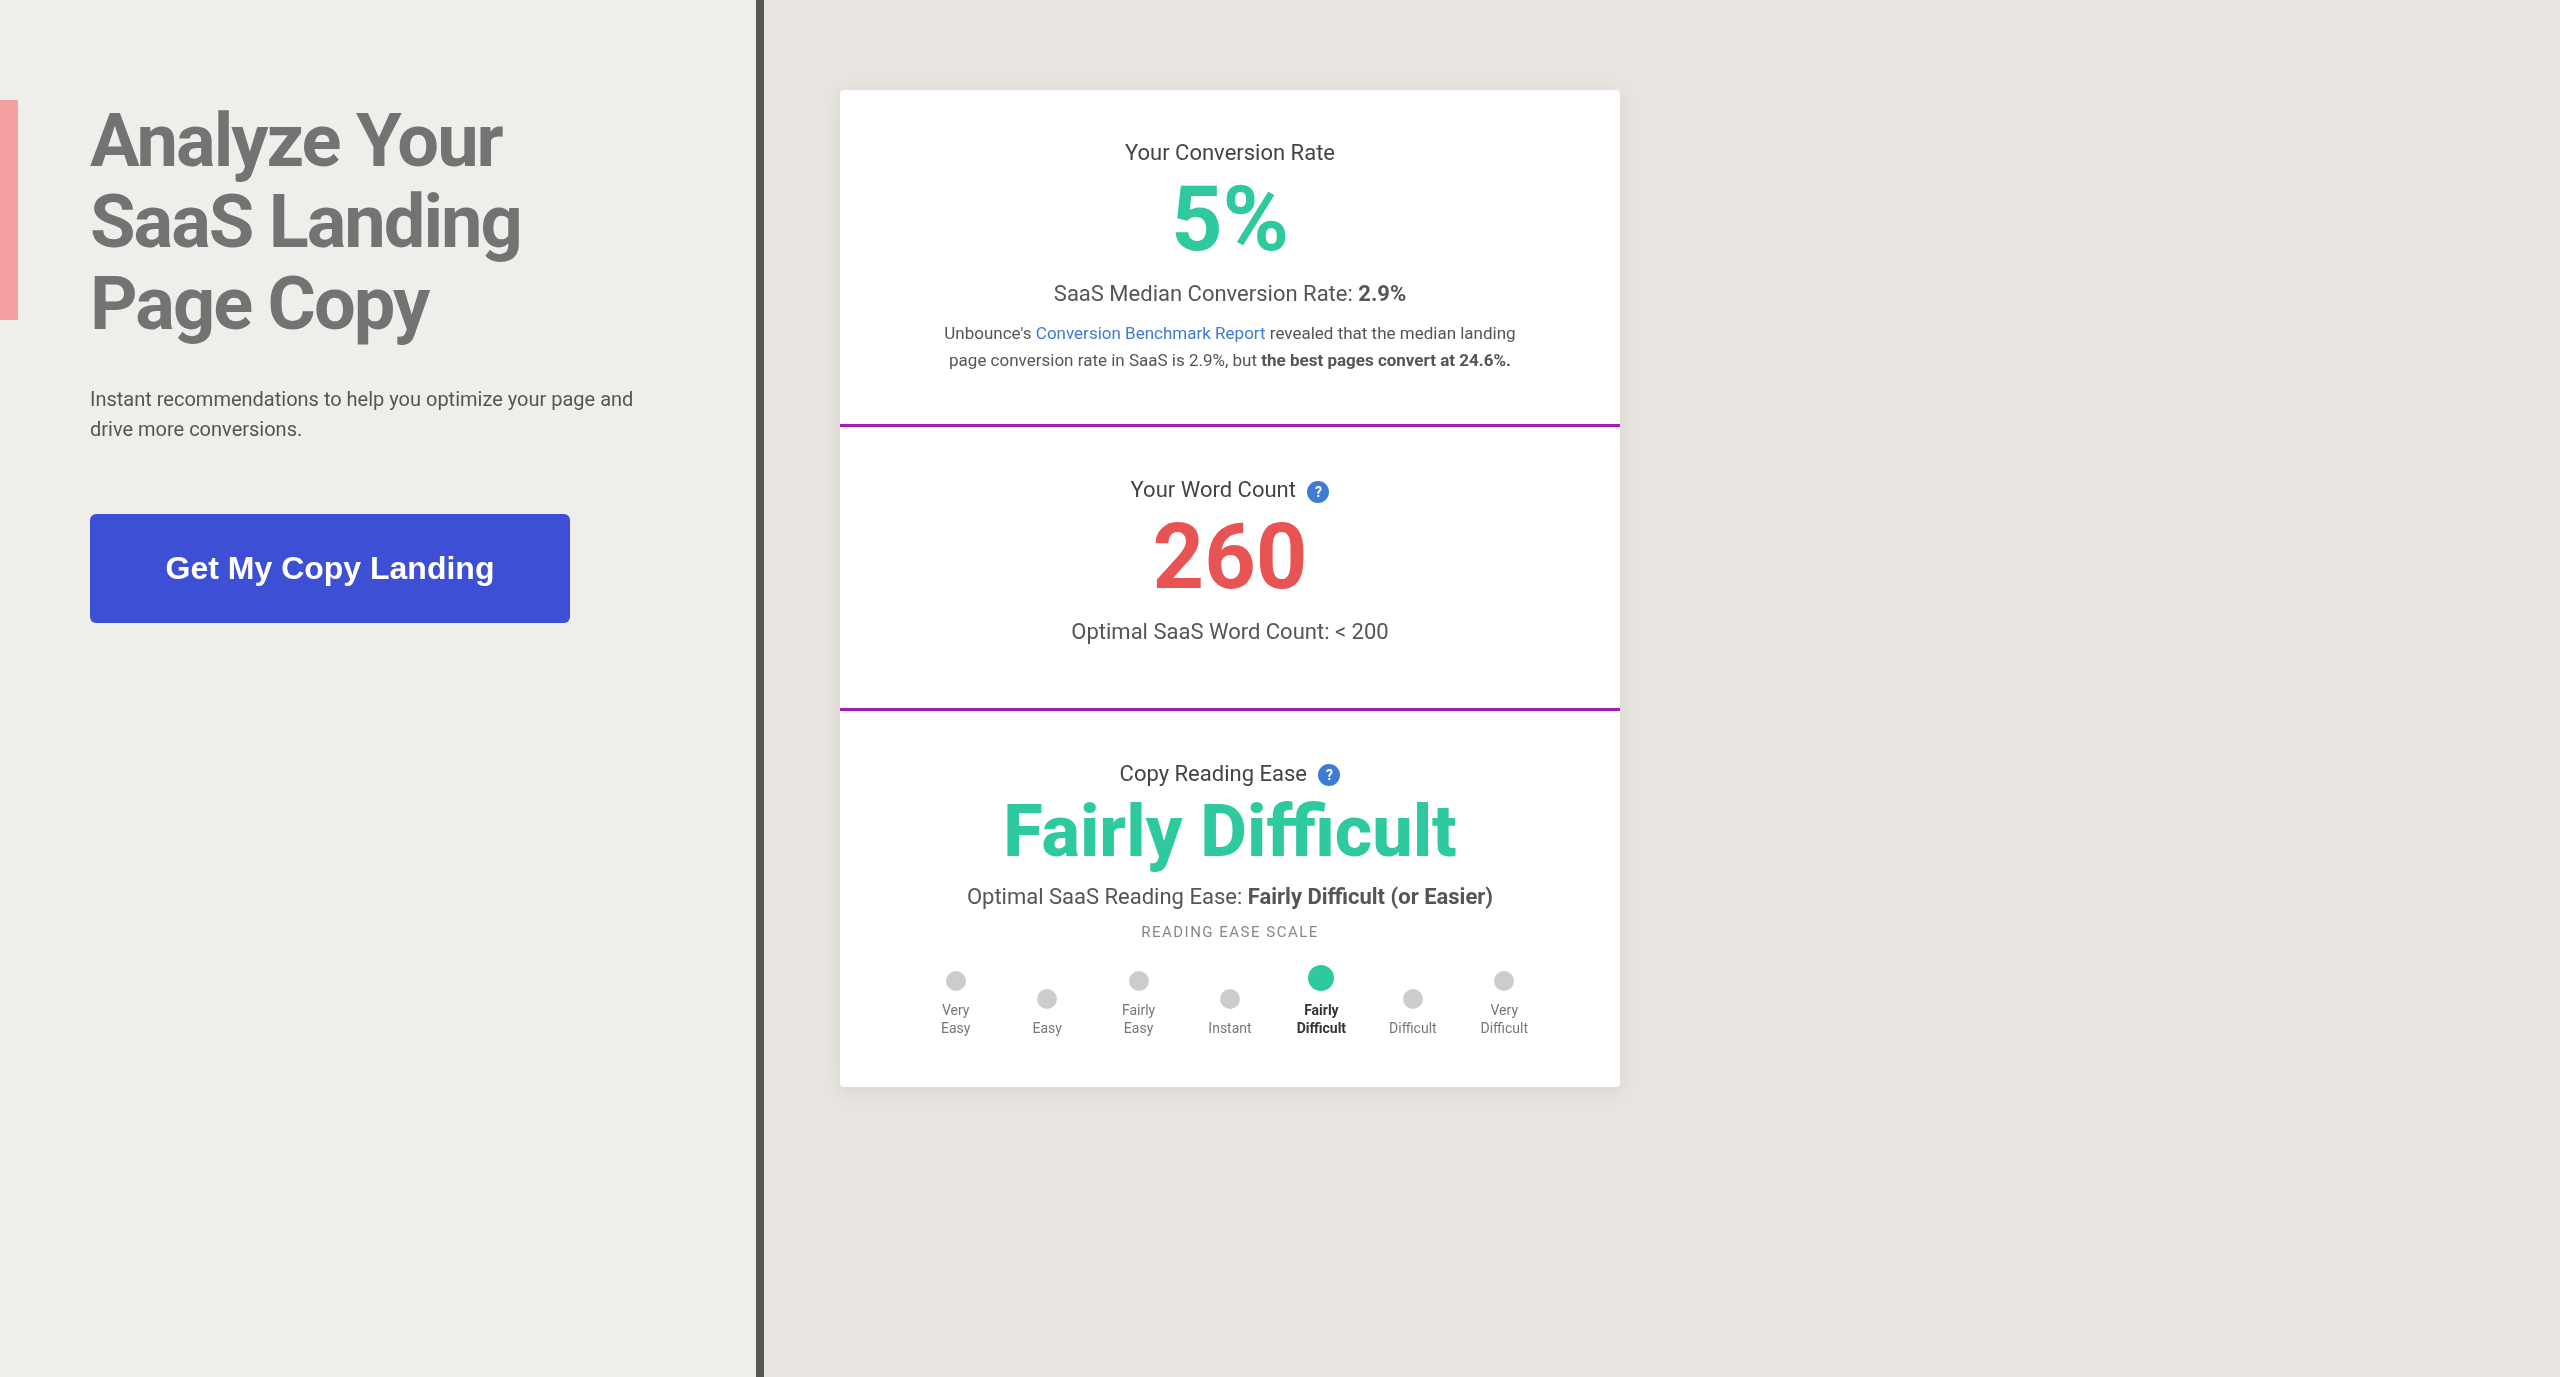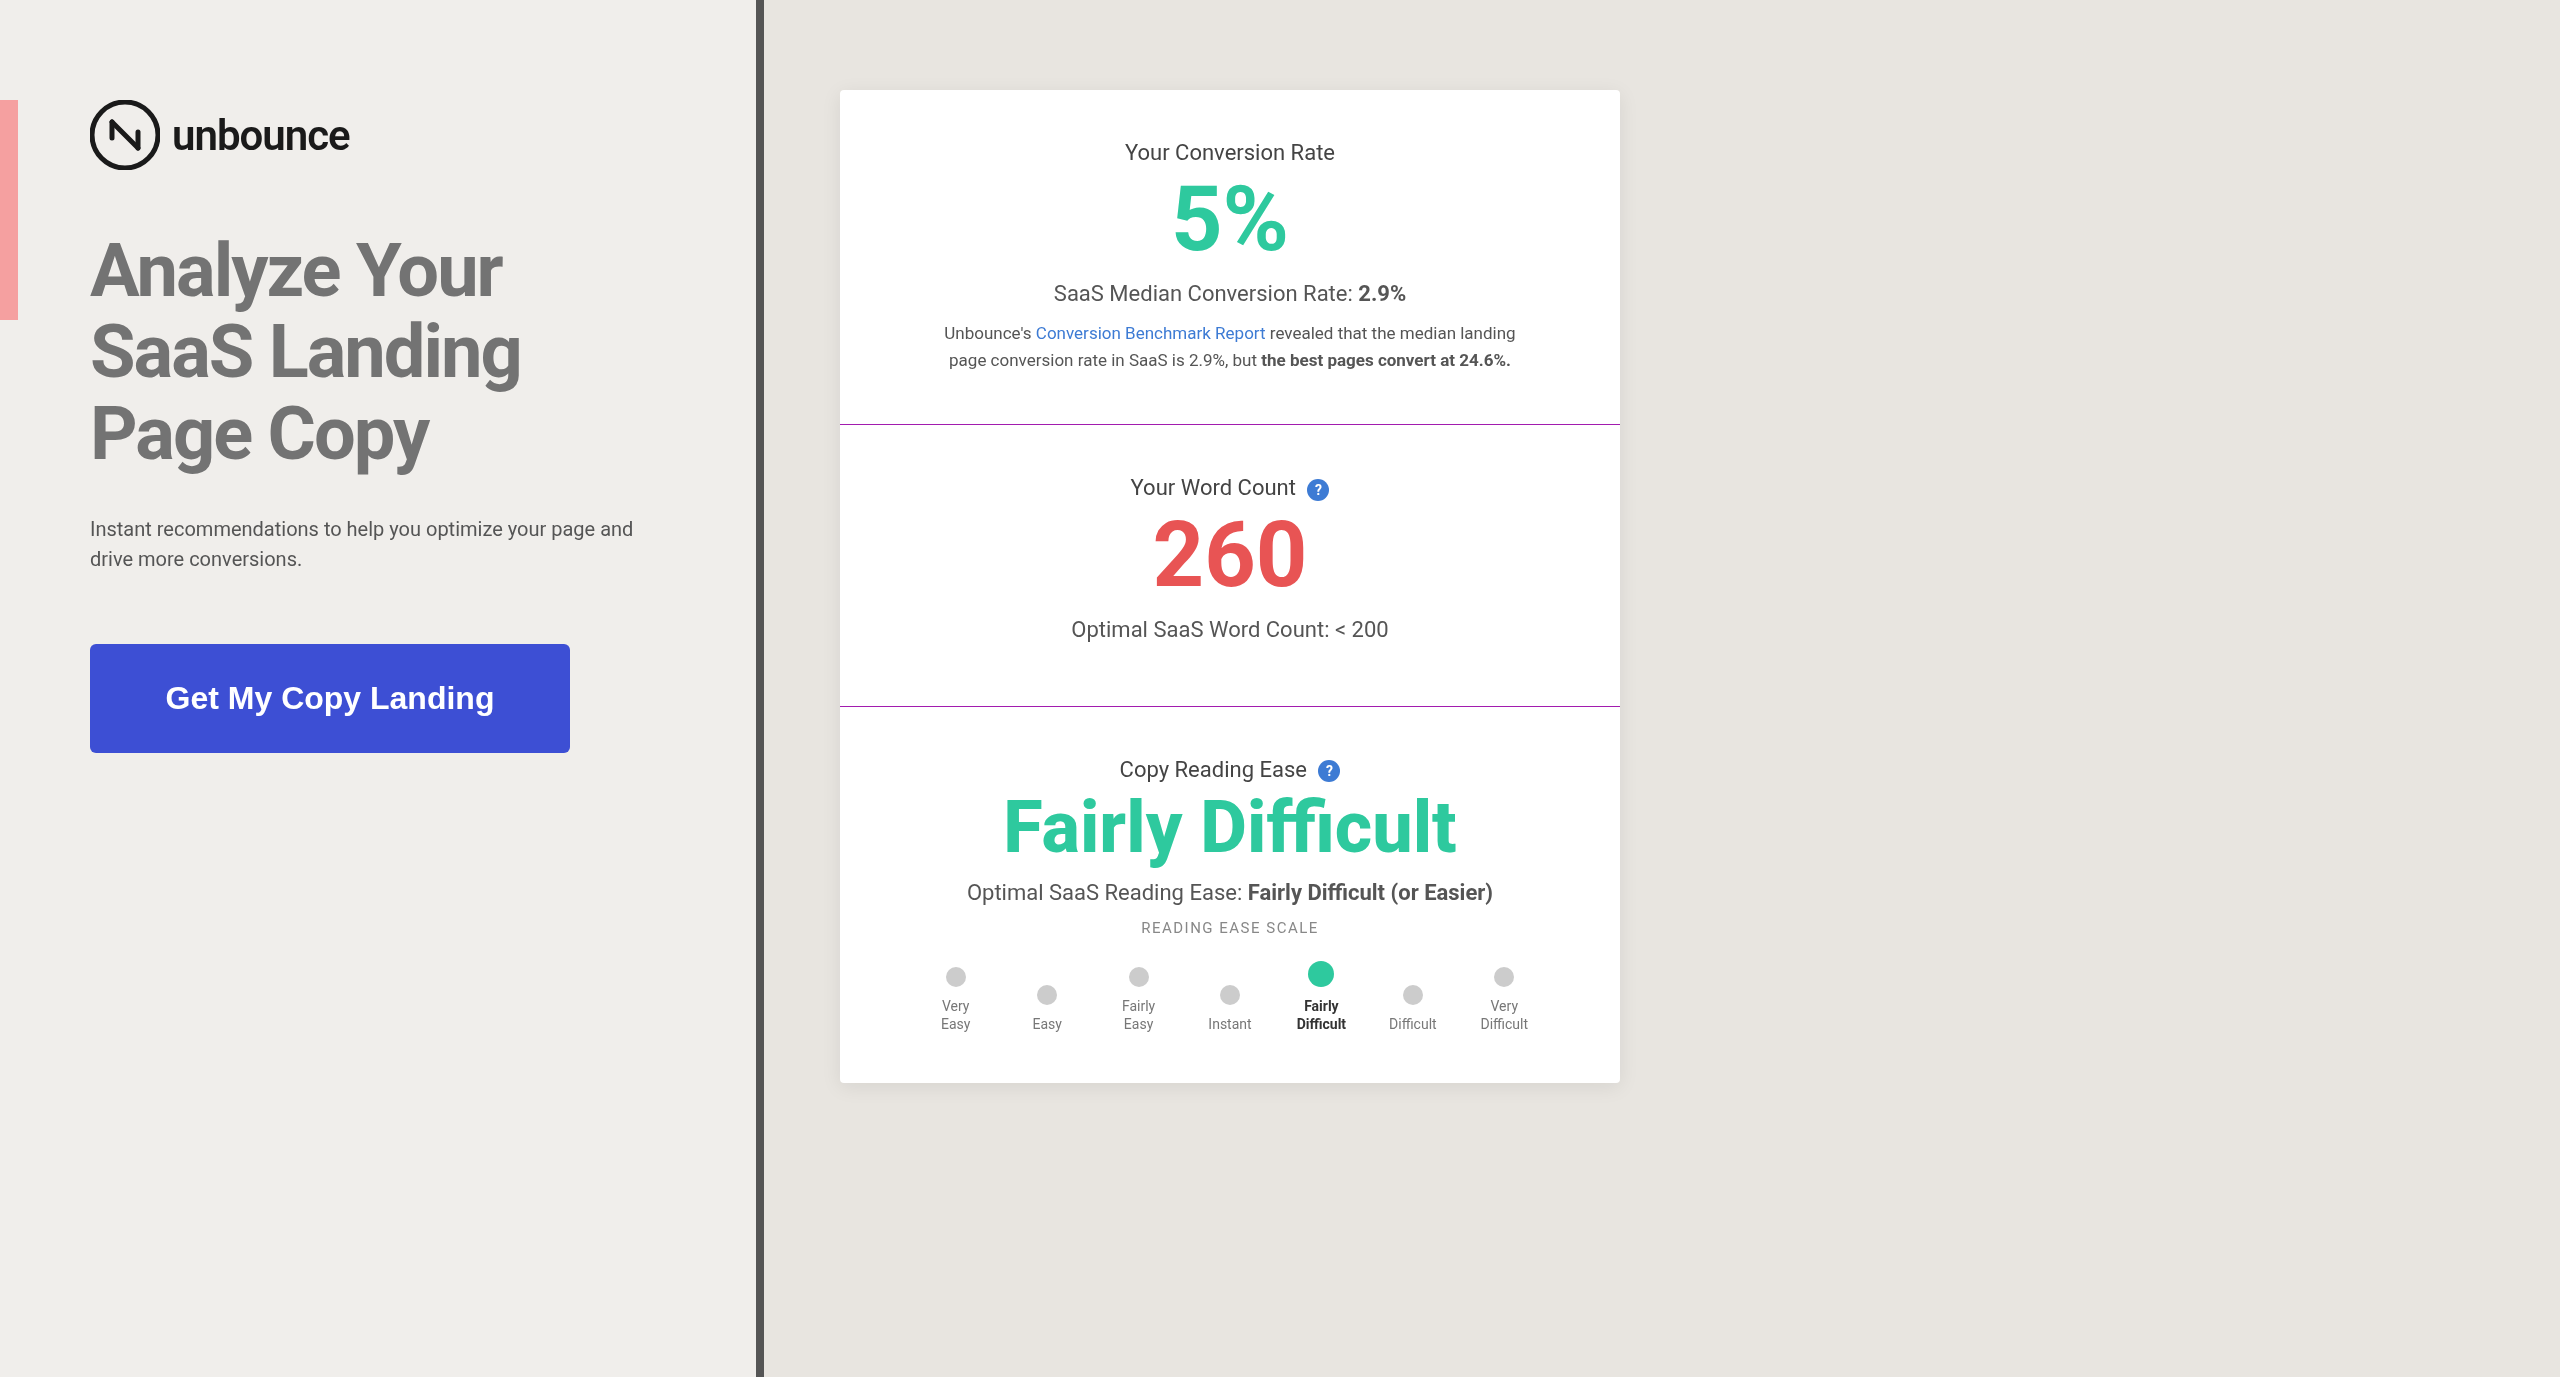--- a/index.html
+++ b/index.html
@@ -126,21 +126,21 @@
     .results-card {
       background: white;
       width: 780px;
       border-radius: 4px;
       overflow: hidden;
       box-shadow: 0 4px 20px rgba(0,0,0,0.08);
     }
 
     .card-section {
       padding: 50px 60px;
-      border-bottom: 1px solid #a21caf;
+      border-bottom: 3px solid #a21caf;
       text-align: center;
     }
     .card-section:last-child {
       border-bottom: none;
     }
 
     .section-label {
       font-size: 22px;
       color: #444;
       margin-bottom: 10px;
@@ -285,29 +285,20 @@
 <div class="bg-dashed-rect" style="left:690px;top:90px;width:340px;height:590px;"></div>
 
 <div class="bg-rect-salmon" style="left:420px;top:720px;width:320px;height:160px;border-radius:4px;"></div>
 
 <div class="bg-rect-blue" style="left:1540px;top:90px;width:220px;height:340px;border-radius:4px;"></div>
 
 <div style="position:absolute;left:1840px;top:400px;border:1px dashed #e88080;opacity:0.4;width:2px;height:320px;"></div>
 
 <div class="left-panel">
 
-  <div class="logo-area">
-    <svg class="logo-icon" viewBox="0 0 70 70" fill="none" xmlns="http://www.w3.org/2000/svg">
-      <circle cx="35" cy="35" r="33" stroke="#1a1a1a" stroke-width="5" fill="none"></circle>
-      <line x1="22" y1="22" x2="48" y2="48" stroke="#1a1a1a" stroke-width="5" stroke-linecap="round"></line>
-      <line x1="22" y1="22" x2="22" y2="38" stroke="#1a1a1a" stroke-width="5" stroke-linecap="round"></line>
-      <line x1="48" y1="48" x2="48" y2="32" stroke="#1a1a1a" stroke-width="5" stroke-linecap="round"></line>
-    </svg>
-    <span class="logo-text">unbounce</span>
-  </div>
 
   <h1 class="headline">Analyze Your SaaS Landing Page Copy</h1>
 
   <p class="subheadline">Instant recommendations to help you optimize your page and drive more conversions.</p>
 
   <button class="cta-button">Get My Copy Landing</button>
 </div>
 
 <div class="v-separator"></div>
 

